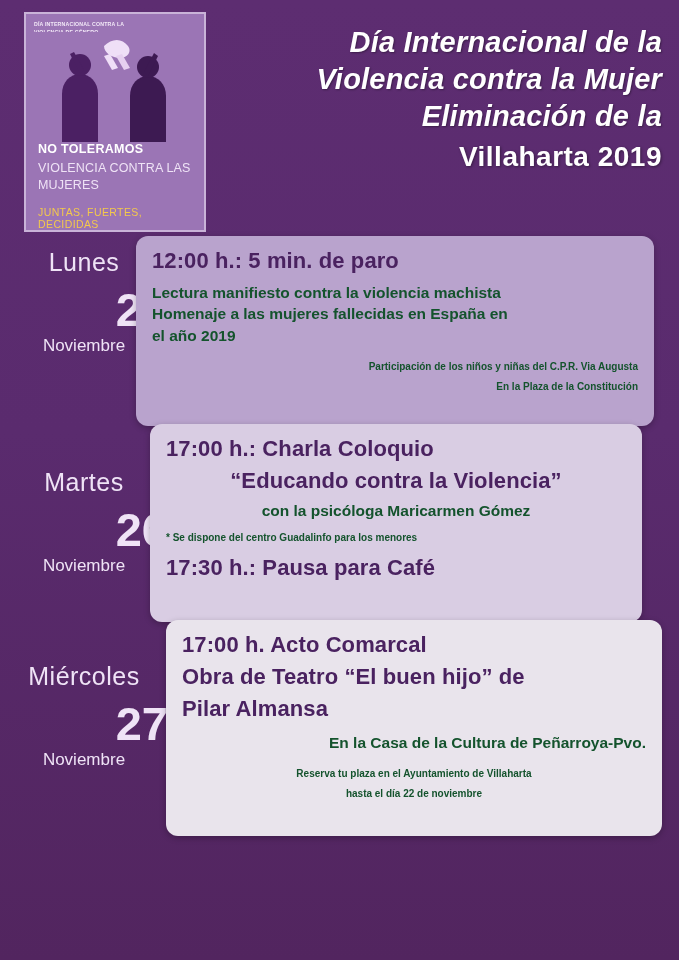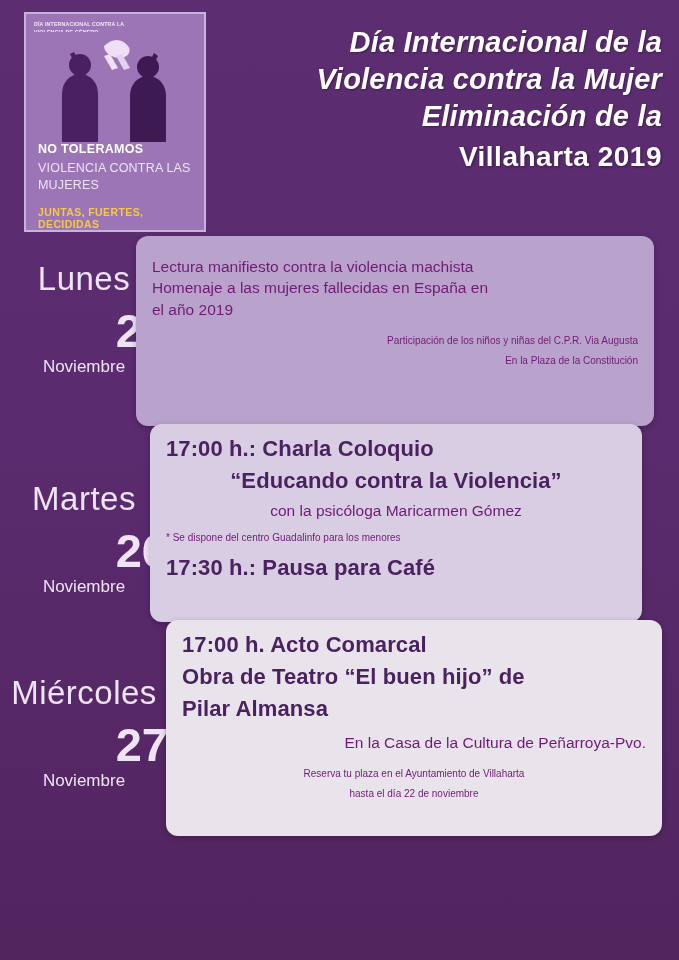--- a/index.html
+++ b/index.html
@@ -63,21 +63,21 @@
     color: #efe3f6;
     font-size: 12.5px;
     line-height: 1.35;
     letter-spacing: .2px;
   }
   .logo-slogan {
     position: absolute;
     left: 12px; top: 192px;
     color: #f4c94b;
     font-size: 10.5px;
-    font-weight: bold;
+    font-weight: normal;
     letter-spacing: .4px;
   }
 
   .title-block {
     position: absolute;
     left: 210px; top: 24px;
     width: 452px;
     text-align: right;
     color: #ffffff;
   }
@@ -99,23 +99,22 @@
 
   
   .day {
     position: absolute;
     left: 0;
     width: 168px;
     text-align: center;
     color: #efe3f6;
   }
   .day .dow {
-    font-size: 33px;
+    font-size: 25px;
     letter-spacing: .5px;
-    margin-top: 12px;
   }
   .day .dnum {
     font-size: 47px;
     font-weight: bold;
     line-height: 1.05;
     margin-top: 8px;
     text-align: right;
   }
   .day .dmonth {
     font-size: 17px;
@@ -151,22 +150,22 @@
   }
   .c-head {
     font-size: 22px;
     font-weight: bold;
     color: #4a2260;
     letter-spacing: .1px;
   }
   .c-head.center { text-align: center; }
   .c-body {
     font-size: 15.5px;
-    font-weight: normal;
-    color: #701a75;
+    font-weight: bold;
+    color: #14532d;
     line-height: 1.38;
     margin-top: 8px;
   }
   .c-body.small {
     font-size: 10px;
   }
   .c-right { text-align: right; }
   .c-center { text-align: center; }
   .gap-6 { margin-top: 6px; }
   .gap-10 { margin-top: 10px; }
@@ -224,20 +223,21 @@
     </div>
   </div>
 
   <div class="day" id="day-1">
     <div class="dow">Lunes</div>
     <div class="dnum">25</div>
     <div class="dmonth">Noviembre</div>
   </div>
 
   <div class="card" id="card-1">
+    <div class="c-head">12:00 h.: 5 min. de paro</div>
     <div class="c-body">
       <div>Lectura manifiesto contra  la violencia machista</div>
       <div>Homenaje a las mujeres fallecidas en España en</div>
       <div>el año 2019</div>
     </div>
     <div class="c-body small c-right gap-14">Participación de los niños y niñas del C.P.R. Via Augusta</div>
     <div class="c-body small c-right gap-6">En la Plaza de la Constitución</div>
   </div>
 
   <div class="day" id="day-2">

